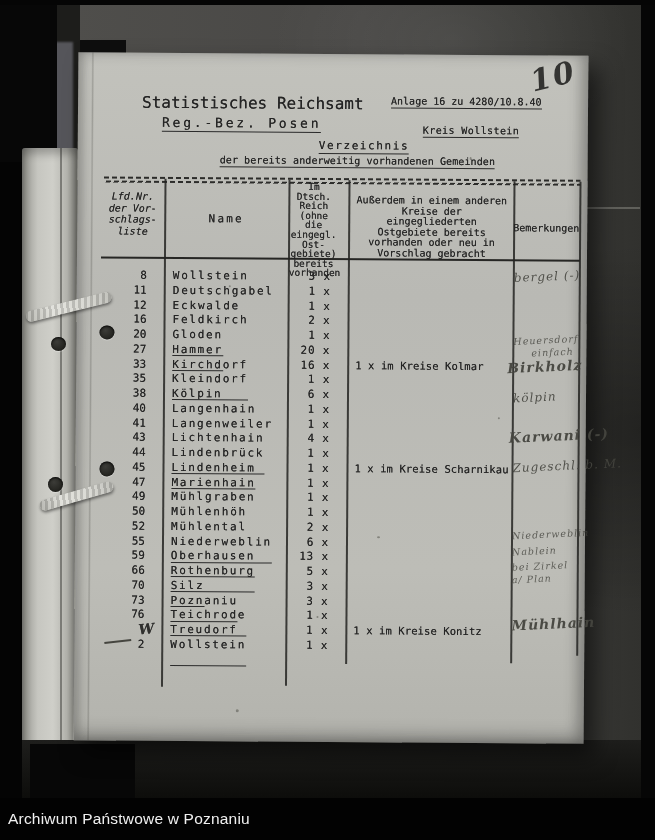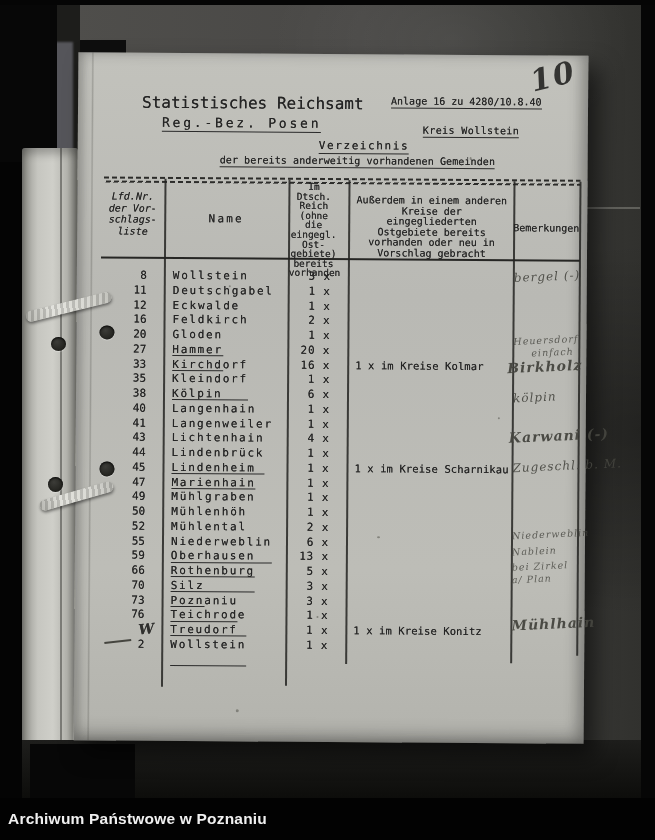--- a/index.html
+++ b/index.html
@@ -105,21 +105,21 @@
     white-space:nowrap;font-family:"DejaVu Serif",serif;font-style:italic;color:#45453f;}
   .ann.sm{font-size:9.5px;opacity:.8;}
   .ann.lg{font-size:14px;font-weight:bold;opacity:.95;}
 
   .hole.p1{left:23px;top:273px;width:15px;height:14px;}
   .hole.p2{left:24px;top:409px;width:15px;height:15px;}
 
   
   .archive-bar{left:0;top:798px;width:655px;height:42px;background:#020202;z-index:40;}
   .archive-bar span{position:absolute;left:8px;top:12px;
-    font-family:"Liberation Sans",sans-serif;font-weight:bold;font-size:15.5px;color:#f0f0f0;
+    font-family:"Liberation Sans",sans-serif;font-weight:normal;font-size:15.5px;color:#f0f0f0;
     letter-spacing:.2px;}
 </style>
 </head>
 <body>
 
 <div class="scan">
 
   <div class="backdrop"></div>
   <div class="dark-left-col"></div>
   <div class="gray-streak"></div>

